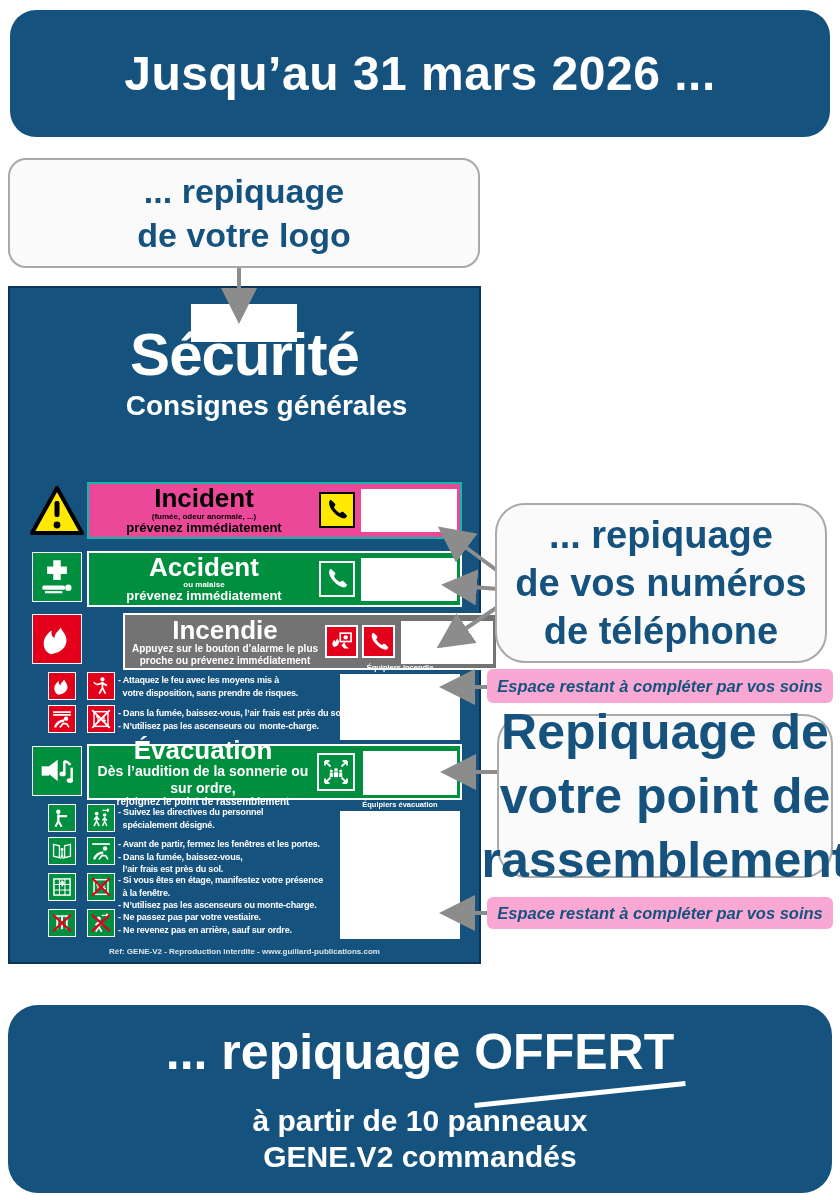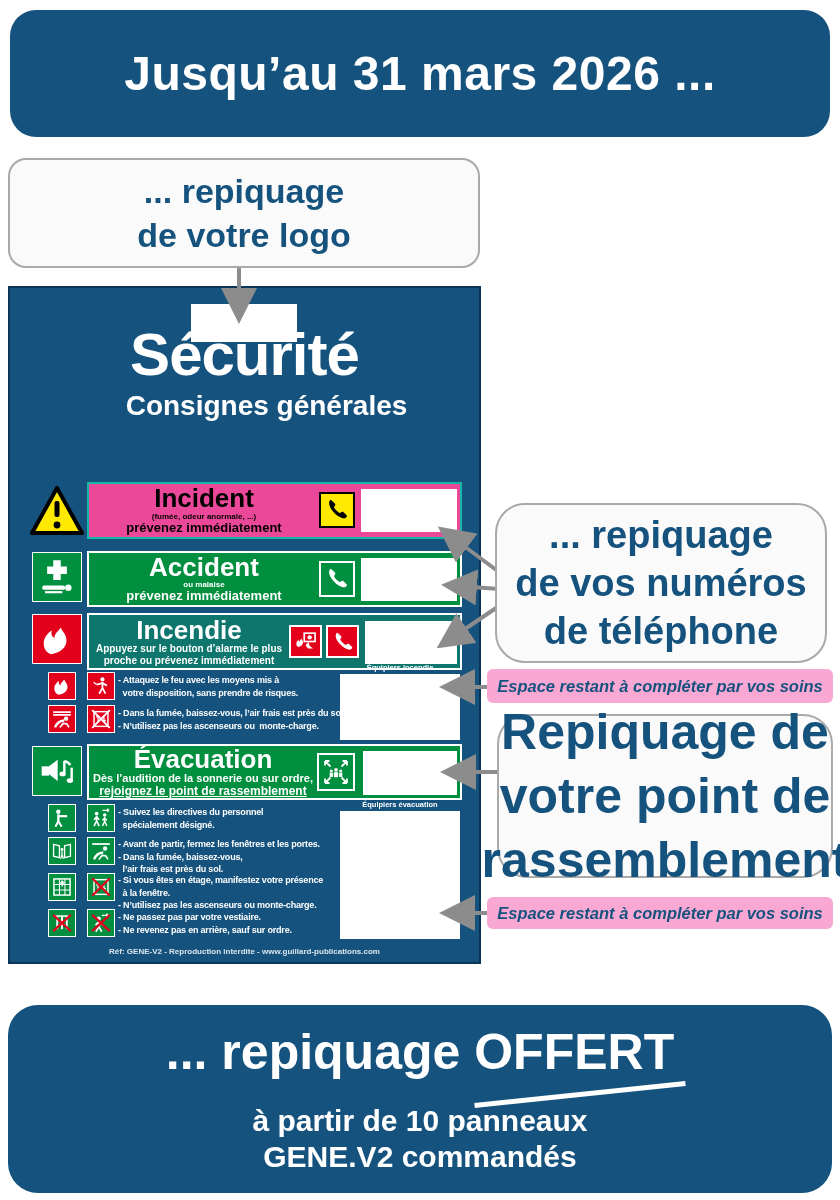--- a/index.html
+++ b/index.html
@@ -48,21 +48,21 @@
   .panel-title { left:0; top:32px; width:100%; text-align:center; color:#fff;
                  font-size:60px; font-weight:bold; letter-spacing:-1px; }
   .panel-subtitle { left:0; top:102px; width:100%; text-align:center; color:#fff;
                     font-size:28px; font-weight:bold;padding-left:44px; }
   .panel-intro { left:0; top:148px; width:100%; text-align:center; color:#fff;
                  font-size:11px; font-weight:bold; line-height:1.35; }
 
   .band { display:flex; align-items:center; }
   .band-yellow { background:#ec4899; border:2px solid #14b8a6; color:#000;text-decoration:underline; }
   .band-green  { background:#008F3E; border:2px solid #fff; color:#fff; }
-  .band-red    { background:#0f766e; border:2px solid #fff; color:#fff; }
+  .band-red    { background:#737373; border:2px solid #fff; color:#fff;margin-left:36px; }
   .band-text { position:absolute; text-align:center; }
   .bt-title { font-weight:bold; line-height:1.02; }
   .bt-s  { font-weight:bold; line-height:1.15; }
   .ph-rect { position:absolute; background:#fff; }
   .mini-box { position:absolute; display:flex; align-items:center; justify-content:center; }
   .mini-yellow { border:2px solid #000; background:#FFE900; }
   .mini-green  { border:2px solid #fff; background:#008F3E; }
   .mini-red    { border:2px solid #fff; background:#E3001B; }
 
   .sq { display:flex; align-items:center; justify-content:center; }
@@ -211,22 +211,22 @@
         <path d="M20.5 7.5v9" stroke="#fff" stroke-width="1.8"></path>
         <ellipse cx="19.2" cy="17.2" rx="2.4" ry="1.8" fill="#fff"></ellipse>
         <path d="M20.5 7.5c2 .5 3.5 1.5 4.5 3" stroke="#fff" stroke-width="1.8" fill="none"></path>
         <path d="M26 12.5v9" stroke="#fff" stroke-width="1.8"></path>
         <ellipse cx="24.7" cy="22.2" rx="2.4" ry="1.8" fill="#fff"></ellipse>
       </svg>
     </div>
     <div class="abs band band-green" style="left:77px;top:456px;width:375px;height:56px;">
       <div class="band-text" style="left:2px;width:224px;">
         <div class="bt-title" style="font-size:26px;">Évacuation</div>
-        <div class="bt-s" style="font-size:11px;">Dès l’audition de la sonnerie ou sur ordre,</div>
-        <div class="bt-s" style="font-size:12px;text-decoration:underline;">rejoignez le point de rassemblement</div>
+        <div class="bt-s" style="font-size:14px;">Dès l’audition de la sonnerie ou sur ordre,</div>
+        <div class="bt-s" style="font-size:10px;">rejoignez le point de rassemblement</div>
       </div>
       <div class="mini-box mini-green" style="left:228px;top:7px;width:38px;height:38px;">
         <svg width="30" height="30" viewBox="0 0 30 30">
           <path d="M4 4l5.5 5.5M4 4v4.5M4 4h4.5M26 4l-5.5 5.5M26 4v4.5M26 4h-4.5M4 26l5.5-5.5M4 26v-4.5M4 26h4.5M26 26l-5.5-5.5M26 26v-4.5M26 26h-4.5" stroke="#fff" stroke-width="1.8" fill="none"></path>
           <circle cx="15" cy="12.8" r="1.9" fill="#fff"></circle>
             <rect x="12.9" y="15.2" width="4.2" height="5" fill="#fff"></rect>
           <circle cx="10.3" cy="14" r="1.5" fill="#fff"></circle>
             <rect x="8.7" y="15.8" width="3.2" height="4.2" fill="#fff"></rect>
           <circle cx="19.7" cy="14" r="1.5" fill="#fff"></circle>
             <rect x="18.1" y="15.8" width="3.2" height="4.2" fill="#fff"></rect>

